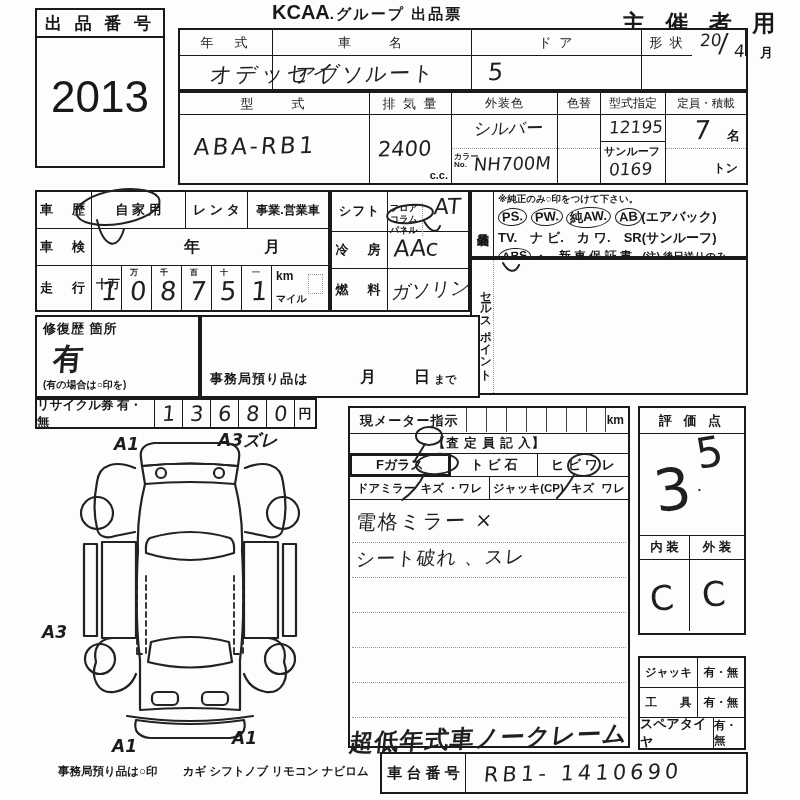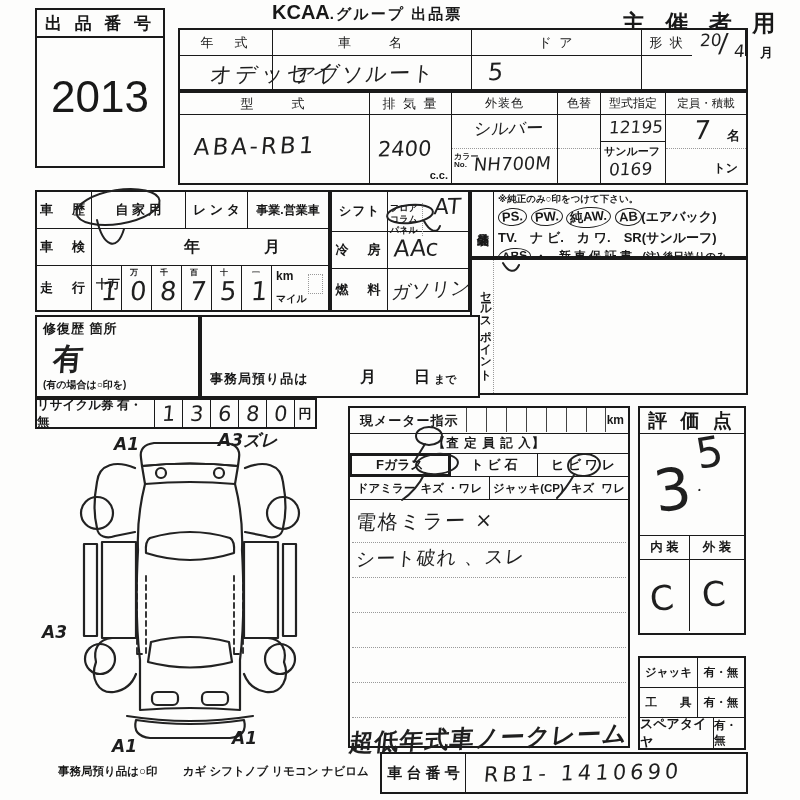--- a/index.html
+++ b/index.html
@@ -342,21 +342,21 @@
       <div class="abs dot" style="left:2px;right:2px;top:182px"></div>
       <div class="abs dot" style="left:2px;right:2px;top:217px"></div>
       <span class="hw abs" style="left:6px;top:8px;font-size:20px;letter-spacing:2px">電格ミラー ×</span>
       <span class="hw abs" style="left:6px;top:45px;font-size:19px;letter-spacing:1px">シート破れ 、スレ</span>
     </div>
   </div>
 
   <span class="hw abs" style="left:350px;top:722px;font-size:24px;font-weight:bold;letter-spacing:1px;transform:skewX(-8deg) rotate(-2deg);z-index:3">超低年式車ノークレーム</span>
 
   <div class="abs bx" style="left:638px;top:406px;width:108px;height:229px;border-width:2.5px">
-    <div class="flexc hline b" style="height:26px;font-size:19px;letter-spacing:4px">評 価 点</div>
+    <div class="flexc hline b" style="height:26px;font-size:13px;letter-spacing:4px">評 価 点</div>
     <div class="cell hline" style="height:102px">
       <span class="hw abs" style="left:14px;top:22px;font-size:58px;transform:rotate(-8deg)">3</span>
       <span class="hw abs" style="left:52px;top:48px;font-size:14px">・</span>
       <span class="hw abs" style="left:56px;top:-6px;font-size:42px;transform:rotate(-10deg)">5</span>
     </div>
     <div style="display:flex;height:24px" class="hline">
       <div class="flexc seg b" style="width:50px;font-size:12.5px">内  装</div>
       <div class="flexc b" style="flex:1;font-size:12.5px">外  装</div>
     </div>
     <div style="display:flex;height:71px">

